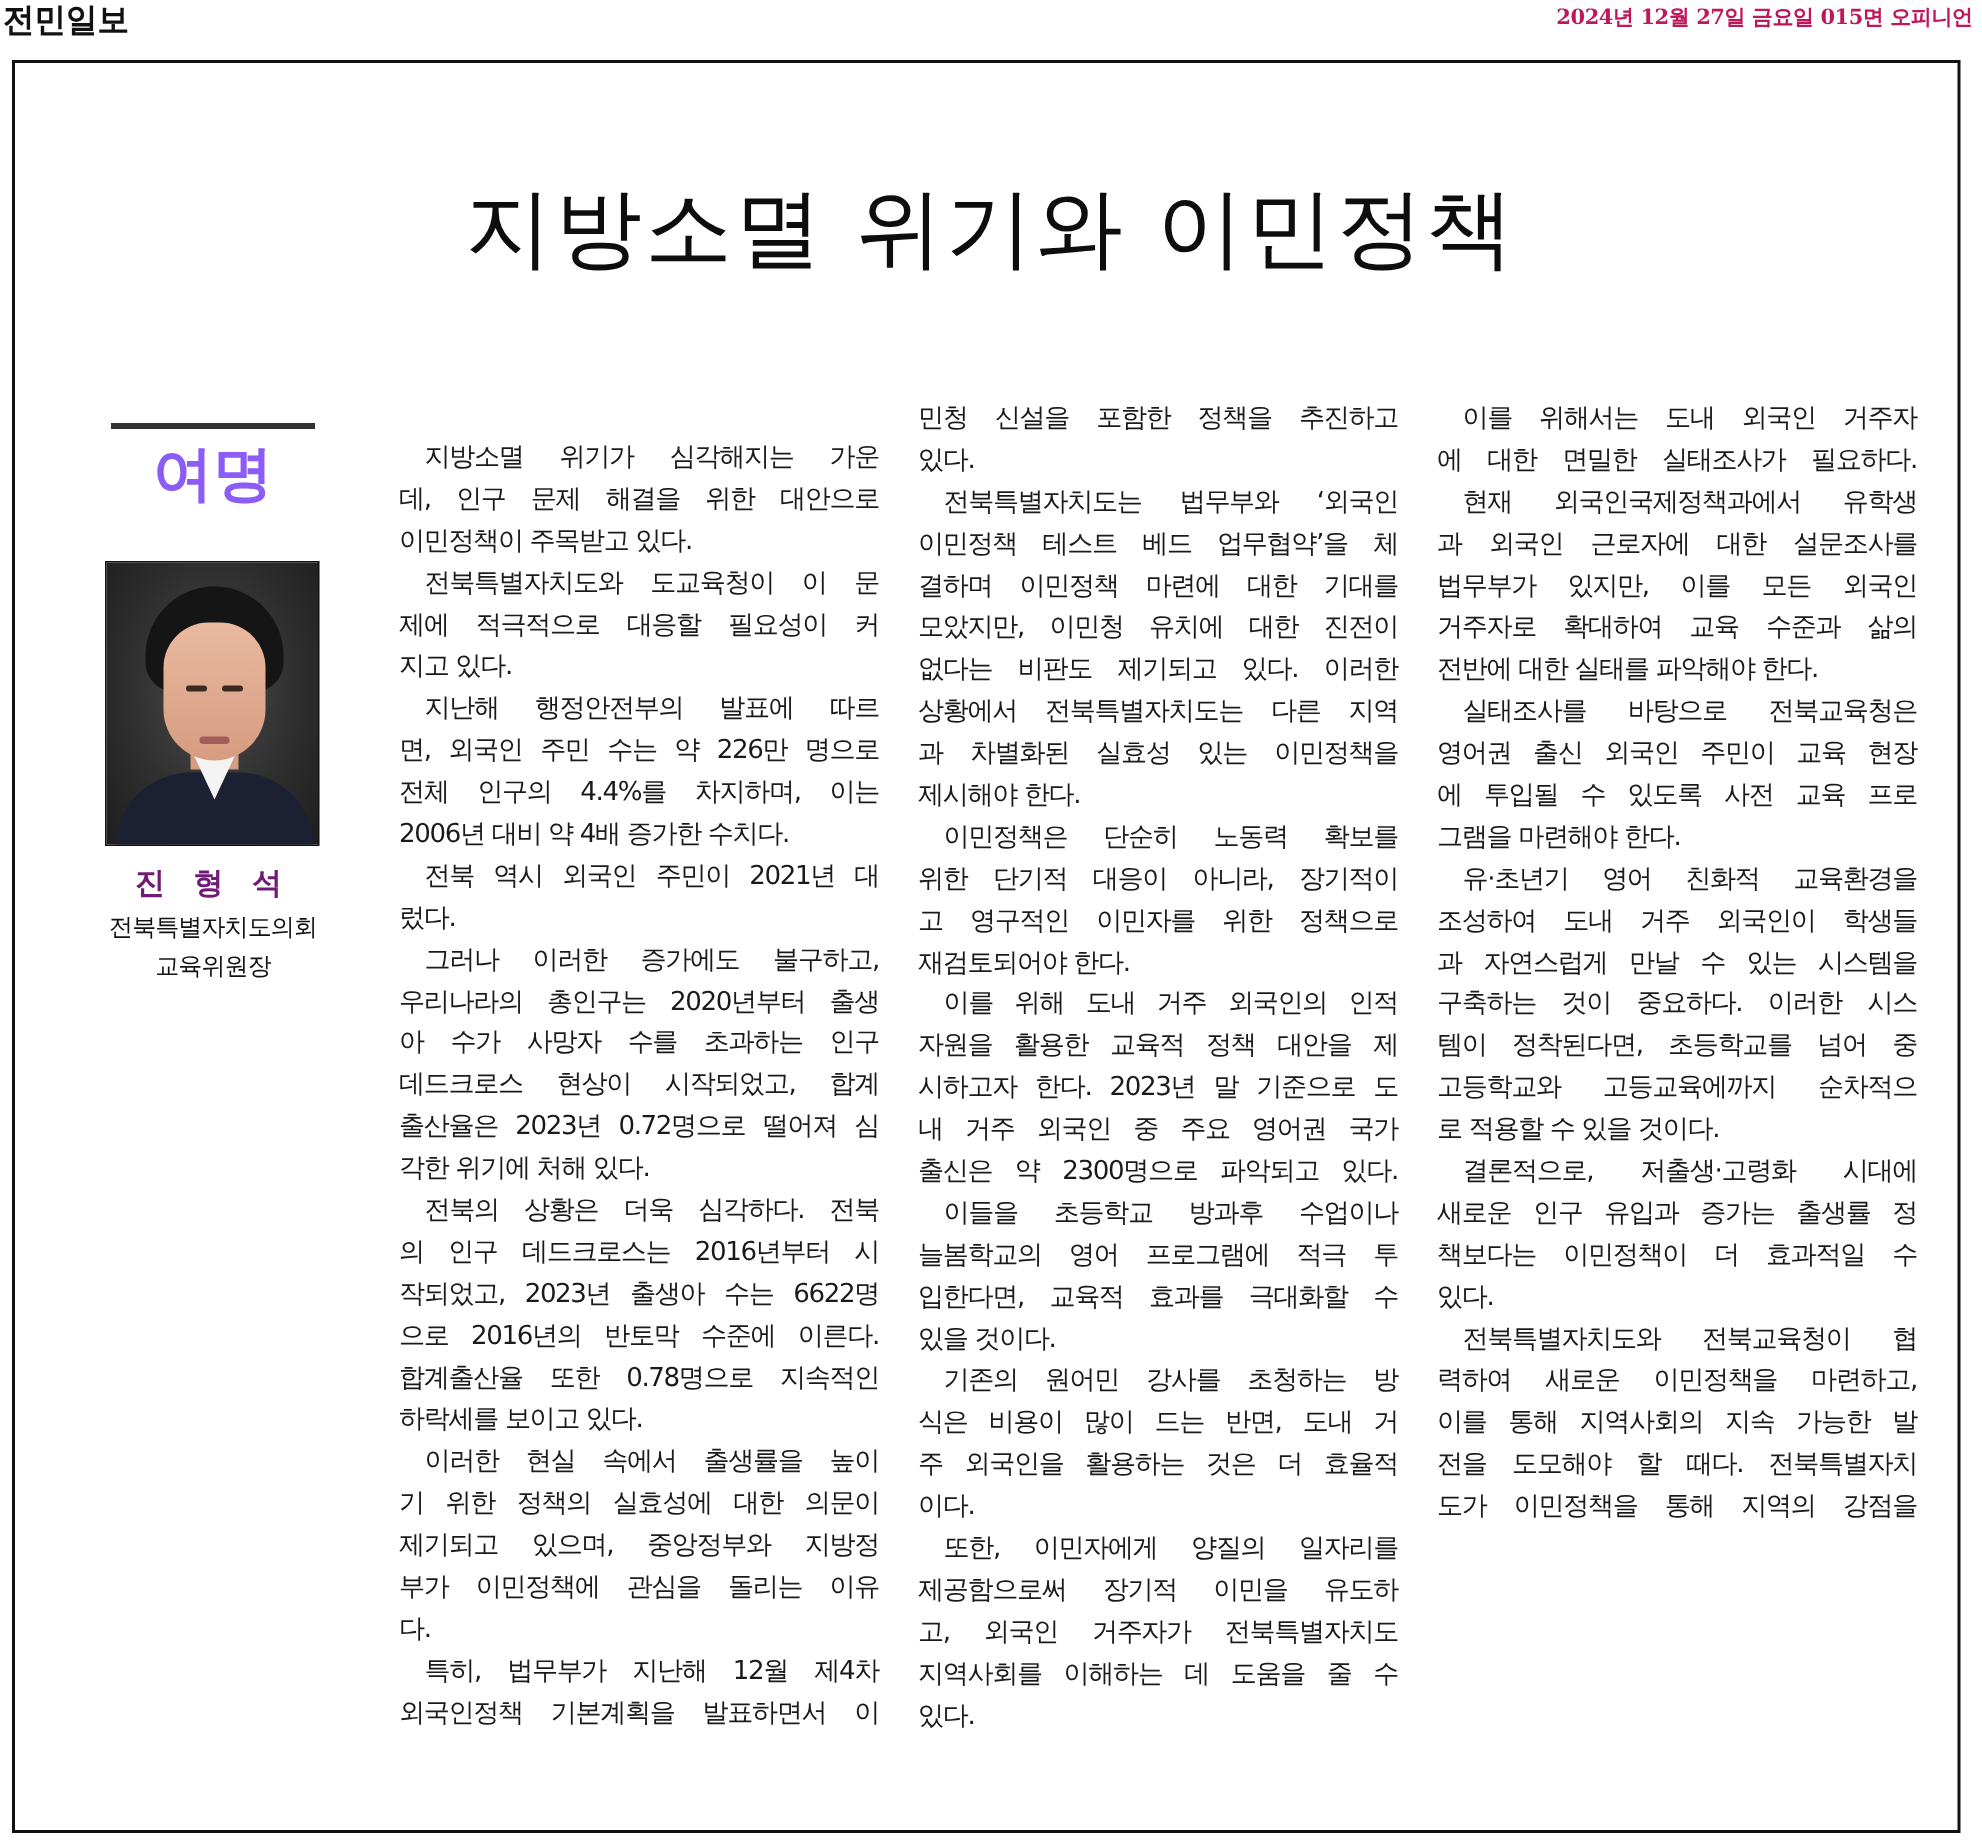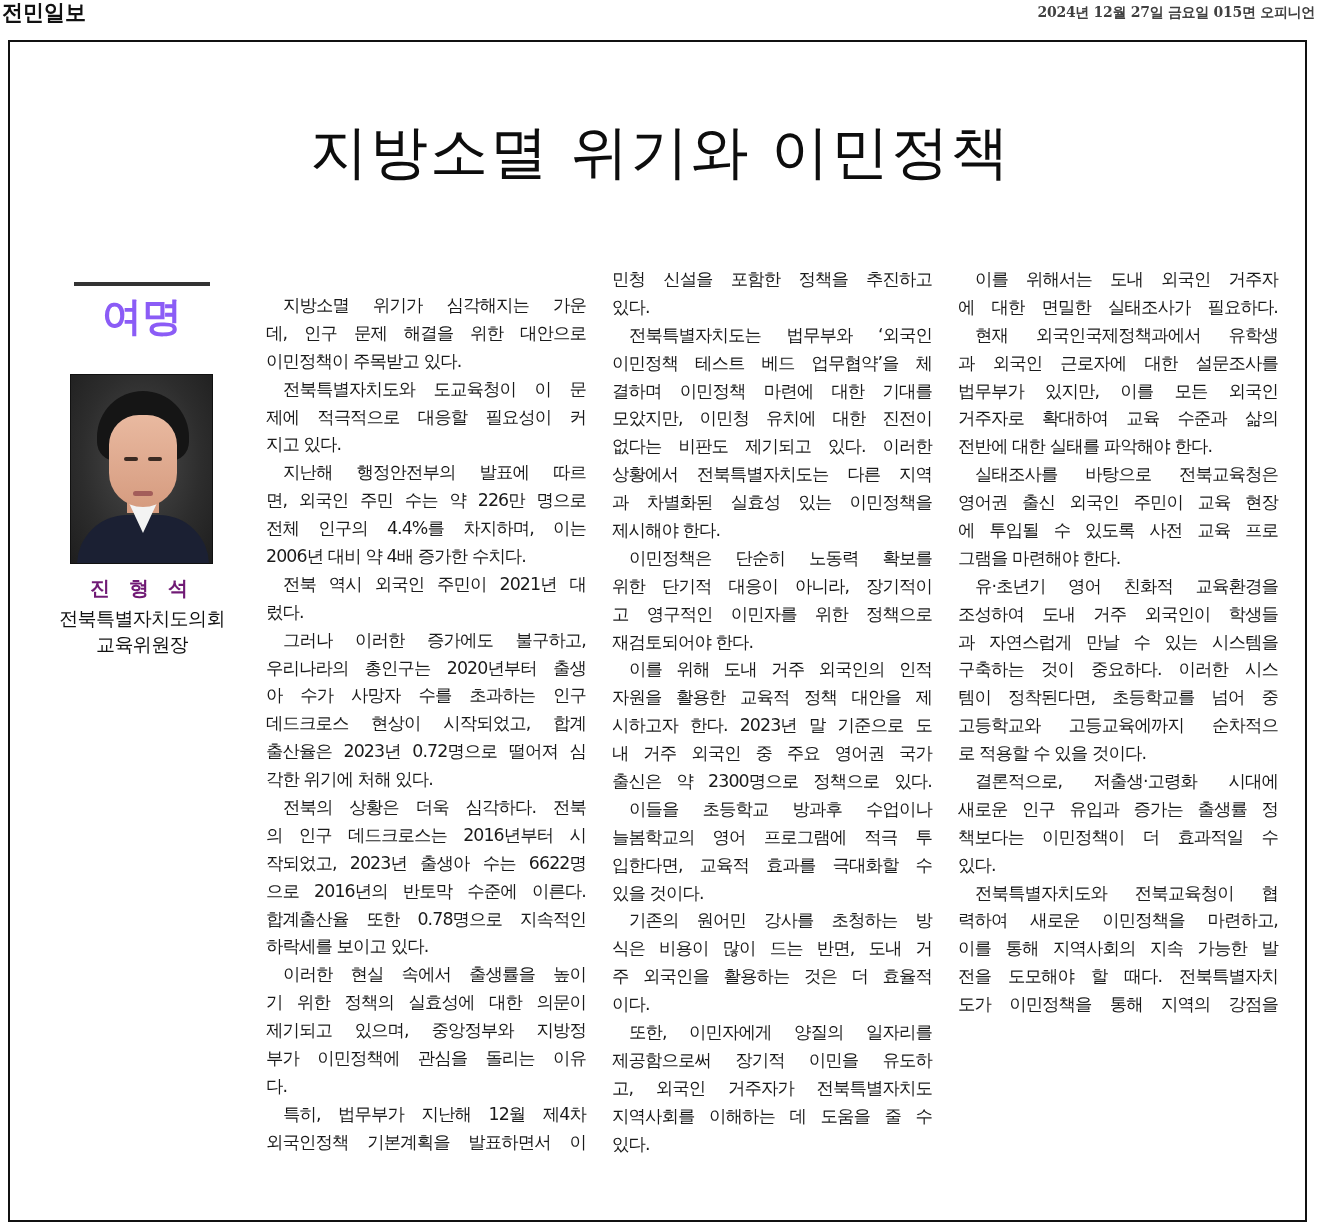--- a/index.html
+++ b/index.html
@@ -8,21 +8,21 @@
 
     .masthead-name {
       position: absolute; left: 2px; top: 0px;
       font-family: "DejaVu Sans", sans-serif; font-weight: bold;
       font-size: 21px; letter-spacing: 0px; color: #111; line-height: 26px;
       transform: scaleY(1.05);
     }
     .masthead-meta {
       position: absolute; right: 6px; top: 2px;
       font-family: "DejaVu Serif", serif; font-weight: bold;
-      font-size: 14px; color: #404040; line-height: 20px; letter-spacing: -0.3px;
+      font-size: 14px; color: #be185d; line-height: 20px; letter-spacing: -0.3px;
     }
 
     .frame {
       position: absolute; left: 8px; top: 40px; width: 1299px; height: 1182px;
       border: 2px solid #111;
     }
 
     .headline {
       position: absolute; left: 0; width: 1321px; top: 112px;
       text-align: center;
@@ -71,21 +71,21 @@
       position: absolute; left: 56px; top: 122px; width: 32px; height: 16px; background: #d69c80;
     }
 
     .author-name {
       position: absolute; left: 62px; top: 574px; width: 160px; text-align: center;
       font-family: "DejaVu Sans", sans-serif; font-weight: bold; font-size: 20px; letter-spacing: 6px;
       color: #701a75; line-height: 28px;
     }
     .author-title {
       position: absolute; left: 52px; width: 180px; text-align: center;
-      font-family: "DejaVu Sans", sans-serif; font-size: 19px; color: #111; line-height: 24px; letter-spacing: -0.6px;
+      font-family: "DejaVu Sans", sans-serif; font-size: 16px; color: #111; line-height: 24px; letter-spacing: -0.6px;
     }
     .author-title.l1 { top: 606px; }
     .author-title.l2 { top: 632px; }
 
     .column {
       position: absolute; top: 266px; width: 320px;
     }
     .col-1 { left: 266px; margin-top: 26px; }
     .col-2 { left: 612px; }
     .col-3 { left: 958px; }
@@ -171,21 +171,21 @@
     <span class="line">과 차별화된 실효성 있는 이민정책을</span>
     <span class="line last">제시해야 한다.</span>
     <span class="line indent">이민정책은 단순히 노동력 확보를</span>
     <span class="line">위한 단기적 대응이 아니라, 장기적이</span>
     <span class="line">고 영구적인 이민자를 위한 정책으로</span>
     <span class="line last">재검토되어야 한다.</span>
     <span class="line indent">이를 위해 도내 거주 외국인의 인적</span>
     <span class="line">자원을 활용한 교육적 정책 대안을 제</span>
     <span class="line">시하고자 한다. 2023년 말 기준으로 도</span>
     <span class="line">내 거주 외국인 중 주요 영어권 국가</span>
-    <span class="line">출신은 약 2300명으로 정책으로 있다.</span>
+    <span class="line">출신은 약 2300명으로 파악되고 있다.</span>
     <span class="line indent">이들을 초등학교 방과후 수업이나</span>
     <span class="line">늘봄학교의 영어 프로그램에 적극 투</span>
     <span class="line">입한다면, 교육적 효과를 극대화할 수</span>
     <span class="line last">있을 것이다.</span>
     <span class="line indent">기존의 원어민 강사를 초청하는 방</span>
     <span class="line">식은 비용이 많이 드는 반면, 도내 거</span>
     <span class="line">주 외국인을 활용하는 것은 더 효율적</span>
     <span class="line last">이다.</span>
     <span class="line indent">또한, 이민자에게 양질의 일자리를</span>
     <span class="line">제공함으로써 장기적 이민을 유도하</span>

